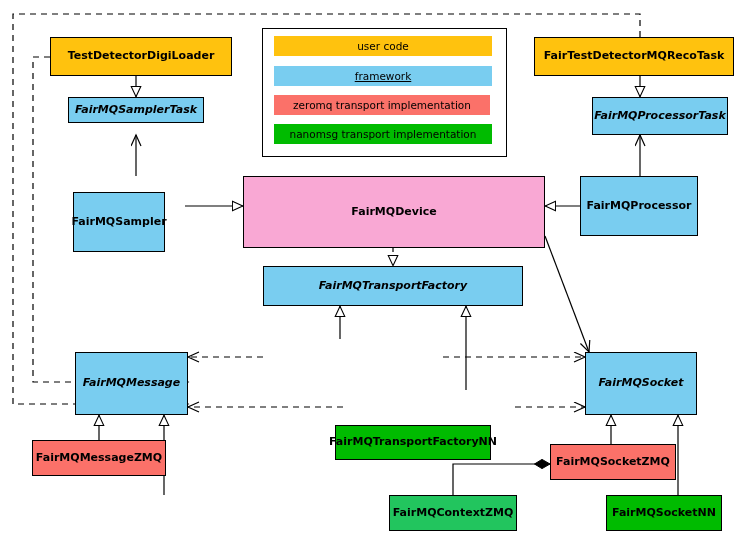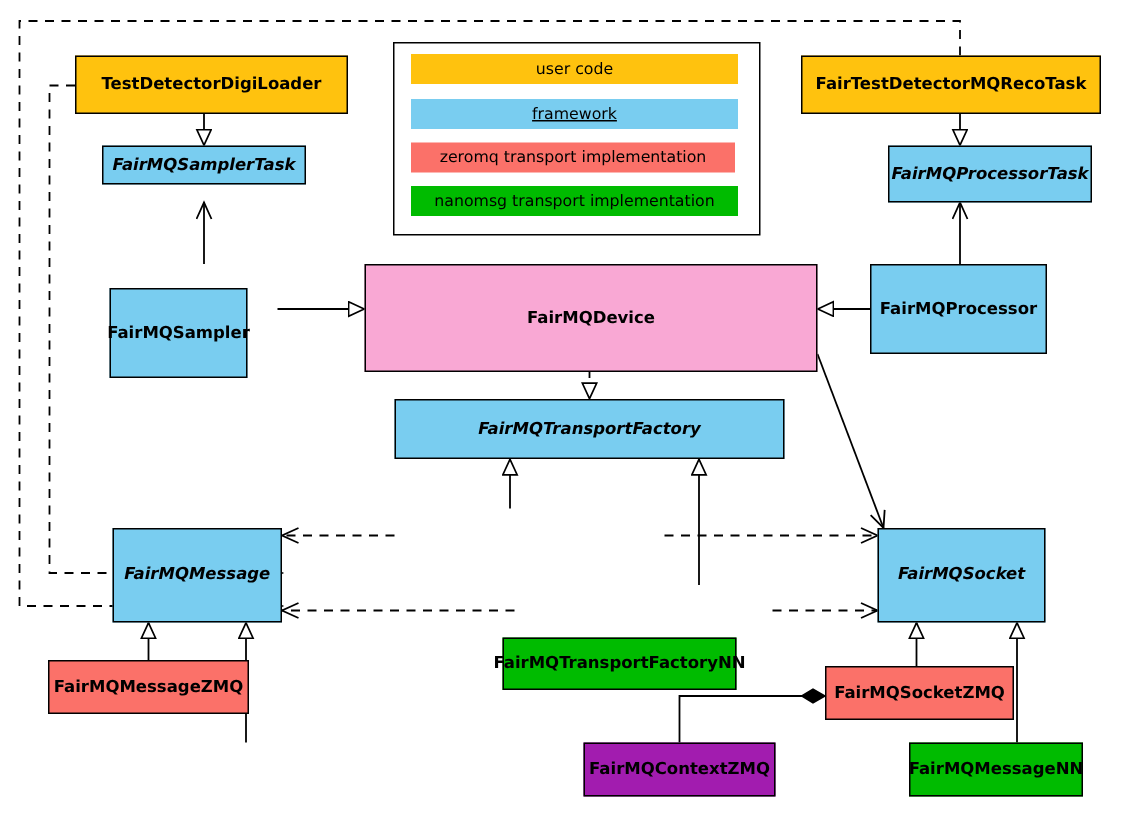--- a/index.html
+++ b/index.html
@@ -184,25 +184,25 @@
 
   <div class="node abstract" style="left:585px; top:352px; width:112px; height:63px; background:#79cdf0;">
     <span>FairMQSocket</span>
   </div>
 
   <div class="node" style="left:32px; top:440px; width:134px; height:36px; background:#fb7169;">
     <span>FairMQMessageZMQ</span>
   </div>
 
 
-  <div class="node" style="left:389px; top:495px; width:128px; height:36px; background:#a21caf;">
+  <div class="node" style="left:389px; top:495px; width:128px; height:36px; background:#22c55e;">
     <span>FairMQContextZMQ</span>
   </div>
 
   <div class="node" style="left:550px; top:444px; width:126px; height:36px; background:#fb7169;align-items:center;">
     <span>FairMQSocketZMQ</span>
   </div>
 
   <div class="node" style="left:606px; top:495px; width:116px; height:36px; background:#00bb00;">
-    <span>FairMQMessageNN</span>
+    <span>FairMQSocketNN</span>
   </div>
 
 </div>
 
 </body></html>

